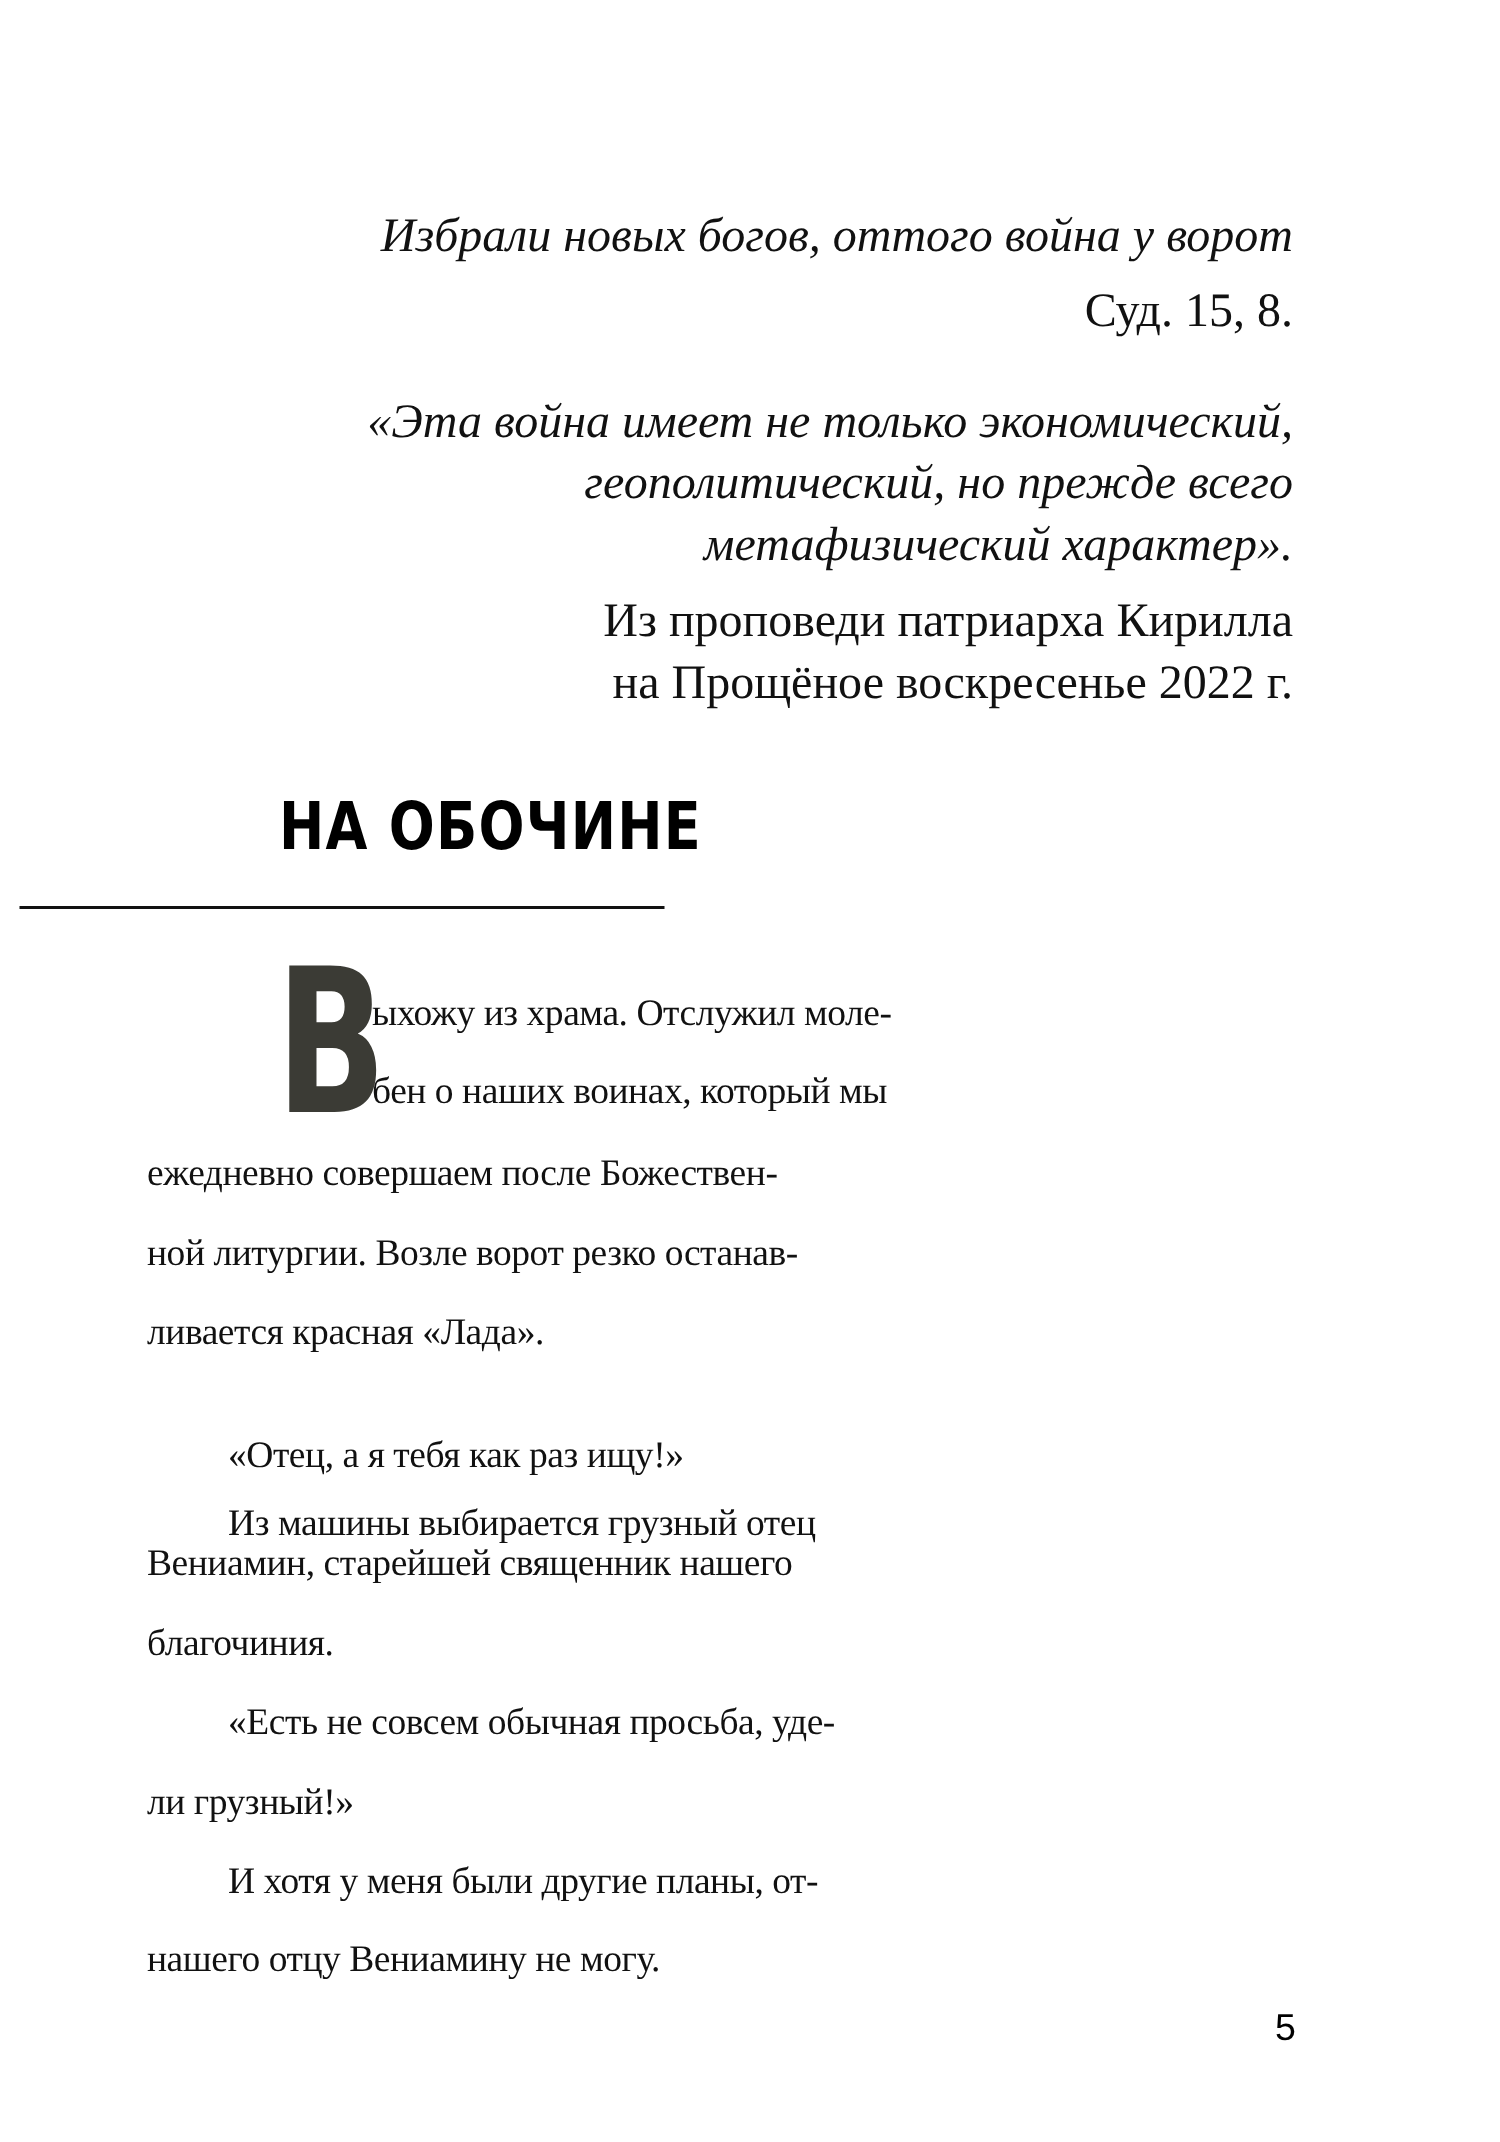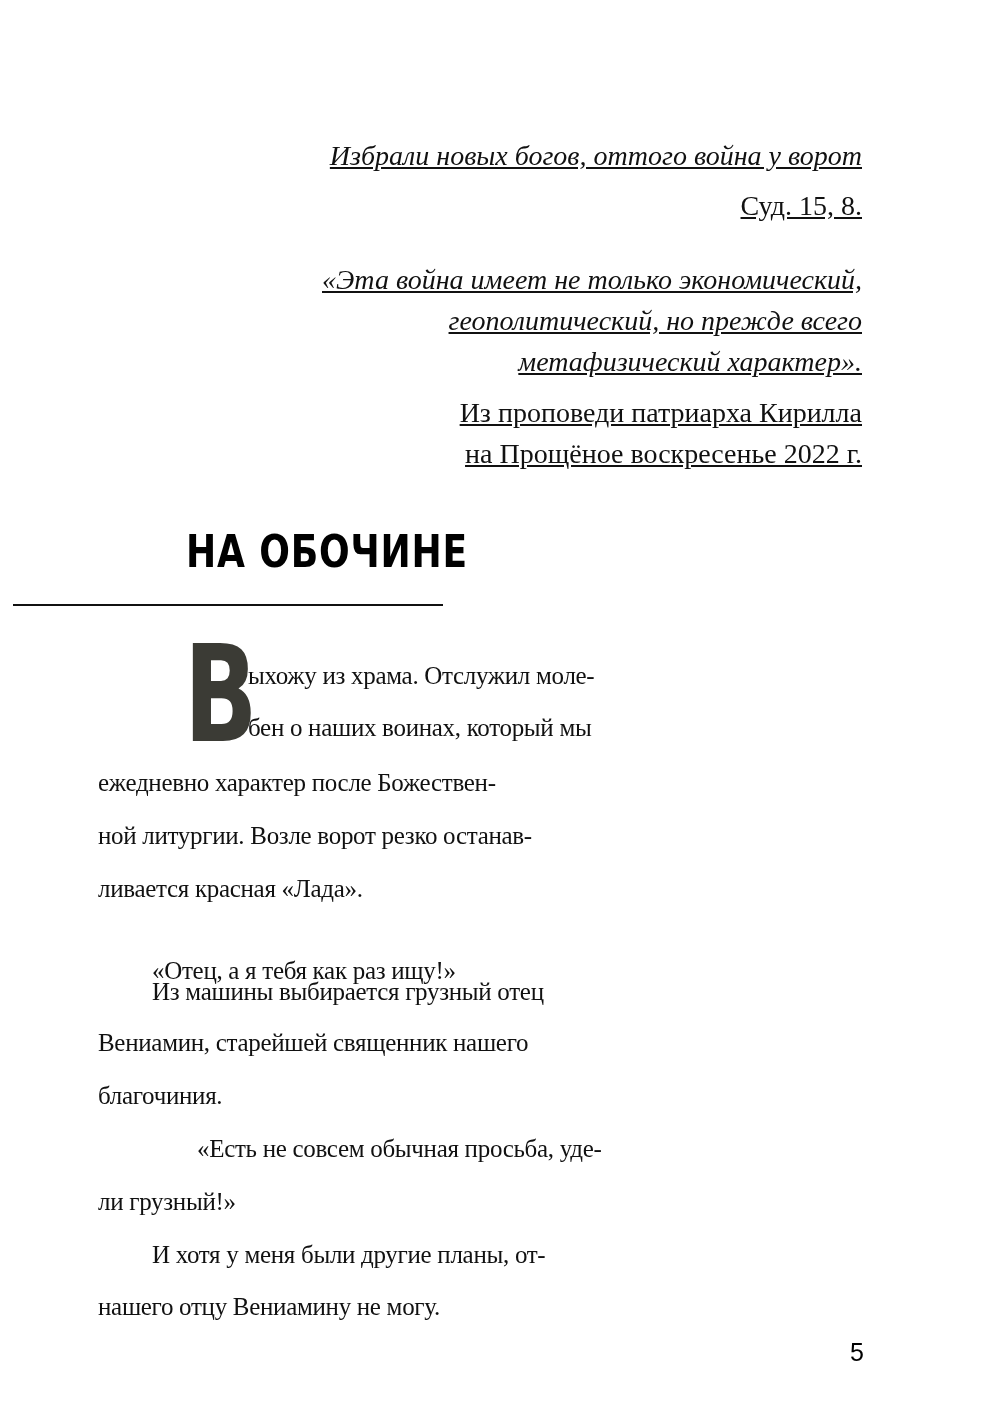--- a/index.html
+++ b/index.html
@@ -12,23 +12,22 @@
       height: 1428px;
       position: relative;
       overflow: hidden;
       color: #111111;
       font-family: "Liberation Serif", "DejaVu Serif", serif;
     }
     .epigraph-line {
       position: absolute;
       right: 138px;
       white-space: nowrap;
-      font-size: 28px;
+      font-size: 32px;
       line-height: 40px;
-      text-decoration: underline;
     }
     .ital { font-style: italic; }
     .title {
       position: absolute;
       left: 186px;
       top: 524px;
       font-family: "DejaVu Sans", "Liberation Sans", sans-serif;
       font-weight: bold;
       font-size: 44px;
       letter-spacing: 1px;
@@ -92,26 +91,26 @@
 </div>
 
 <div class="title">НА ОБОЧИНЕ</div>
 <div class="rule"></div>
 
 <div>
   <div class="dropcap">В</div>
 
   <div class="body-line" style="left:248px; top:650px;">ыхожу из храма. Отслужил моле-</div>
   <div class="body-line" style="left:248px; top:702px;">бен о наших воинах, который мы</div>
-  <div class="body-line" style="left:98px; top:757px;">ежедневно характер после Божествен-</div>
+  <div class="body-line" style="left:98px; top:757px;">ежедневно совершаем после Божествен-</div>
   <div class="body-line" style="left:98px; top:810px;">ной литургии. Возле ворот резко останав-</div>
   <div class="body-line" style="left:98px; top:863px;">ливается красная «Лада».</div>
   <div class="body-line" style="left:152px; top:913px;margin-top:32px;">«Отец, а я тебя как раз ищу!»</div>
-  <div class="body-line" style="left:152px; top:966px;">Из машины выбирается грузный отец</div>
+  <div class="body-line" style="left:152px; top:990px;">Из машины выбирается грузный отец</div>
   <div class="body-line" style="left:98px; top:1017px;text-align:right;">Вениамин, старейшей священник нашего</div>
   <div class="body-line" style="left:98px; top:1070px;">благочиния.</div>
-  <div class="body-line" style="left:152px; top:1123px;margin-left:45px;">«Есть не совсем обычная просьба, уде-</div>
+  <div class="body-line" style="left:152px; top:1123px;">«Есть не совсем обычная просьба, уде-</div>
   <div class="body-line" style="left:98px; top:1176px;">ли грузный!»</div>
   <div class="body-line" style="left:152px; top:1229px;">И хотя у меня были другие планы, от-</div>
   <div class="body-line" style="left:98px; top:1281px;">нашего отцу Вениамину не могу.</div>
 </div>
 
 <div class="page-number">5</div>
 
 </body></html>

